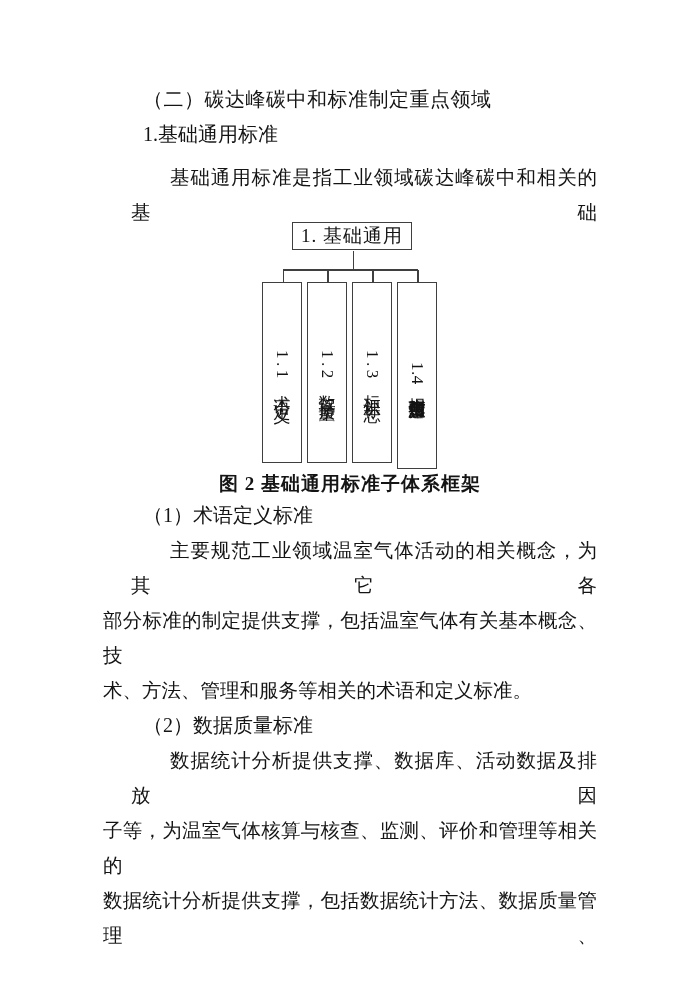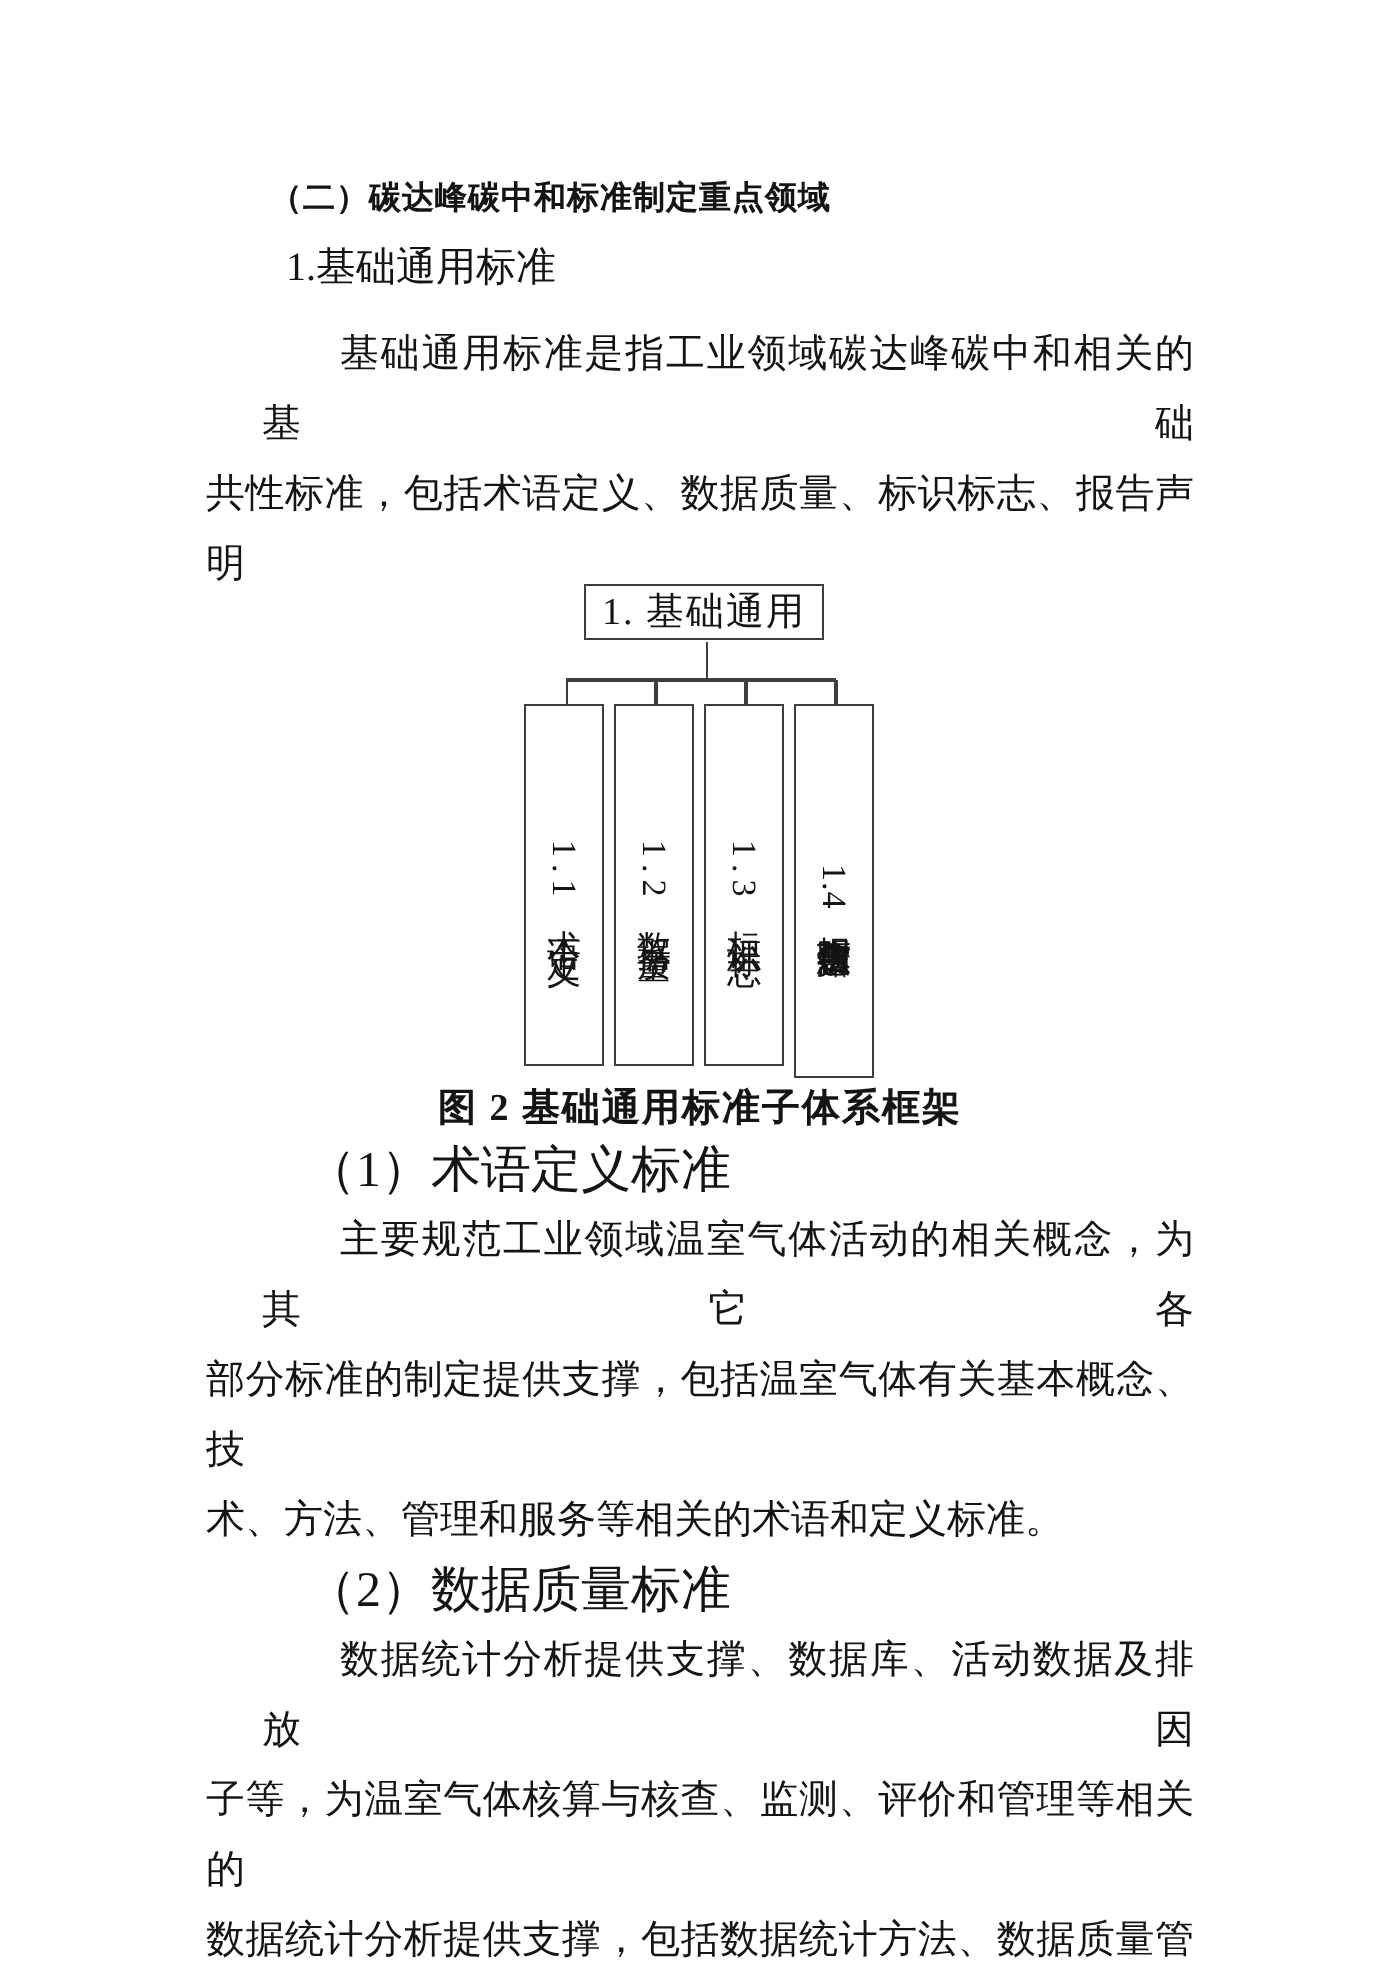--- a/index.html
+++ b/index.html
@@ -7,41 +7,41 @@
     width: 700px; height: 989px;
     background: #ffffff;
     color: #141414;
     font-family: "Liberation Serif", "DejaVu Serif", serif;
     overflow: hidden;
   }
   .page { padding: 82px 103px 0 103px; }
 
   .h2 {
     margin: 0;
-    font-size: 16px;
-    font-weight: bold;
+    font-size: 20px;
+    font-weight: normal;
     line-height: 35px;
     text-indent: 2em;
     letter-spacing: 0.5px;
   }
   .sub {
     margin: 0;
     font-size: 20px;
     line-height: 35px;
     text-indent: 2em;
   }
   .para { margin: 0; font-size: 19.5px; }
   .para.first { margin-top: 8px; }
   .line { line-height: 35px; }
   .indent { text-indent: 2em; margin-left: 28px; }
   .jfull { text-align: justify; text-align-last: justify; text-justify: inter-character; }
 
   .sec-title {
     margin: 0;
-    font-size: 25px;
+    font-size: 20px;
     line-height: 35px;
     text-indent: 2em;
   }
 
   
   .diagram {
     position: relative;
     width: 220px; height: 276px;
     margin: -8px auto 0 auto;
   }
@@ -84,21 +84,20 @@
 <body>
 
 <div class="page">
 
   <h2 class="h2">（二）碳达峰碳中和标准制定重点领域</h2>
 
   <p class="sub">1.基础通用标准</p>
 
   <div class="para first">
     <div class="line indent jfull">基础通用标准是指工业领域碳达峰碳中和相关的基础</div>
-    <div class="line jfull">共性标准，包括术语定义、数据质量、标识标志、报告声明</div>
   </div>
 
   <figure class="diagram">
     <div class="d-top">1. 基础通用</div>
     <div class="d-line d-vline"></div>
     <div class="d-line d-hline"></div>
     <div class="d-line d-stub s1"></div>
     <div class="d-line d-stub s2"></div>
     <div class="d-line d-stub s3"></div>
     <div class="d-line d-stub s4"></div>

